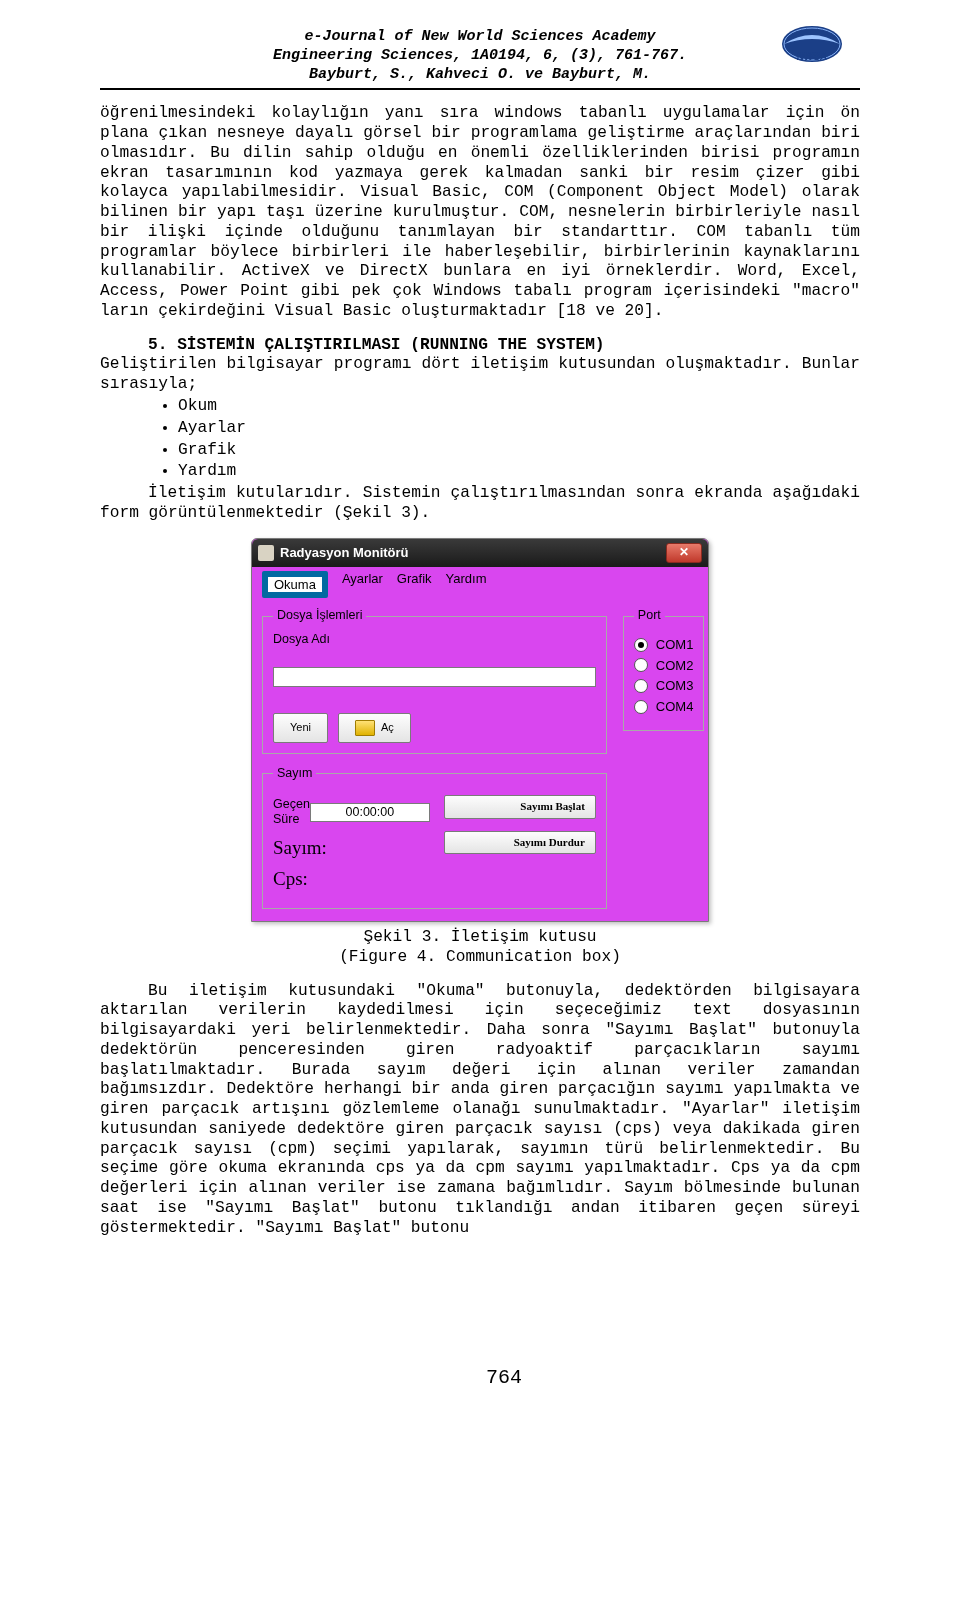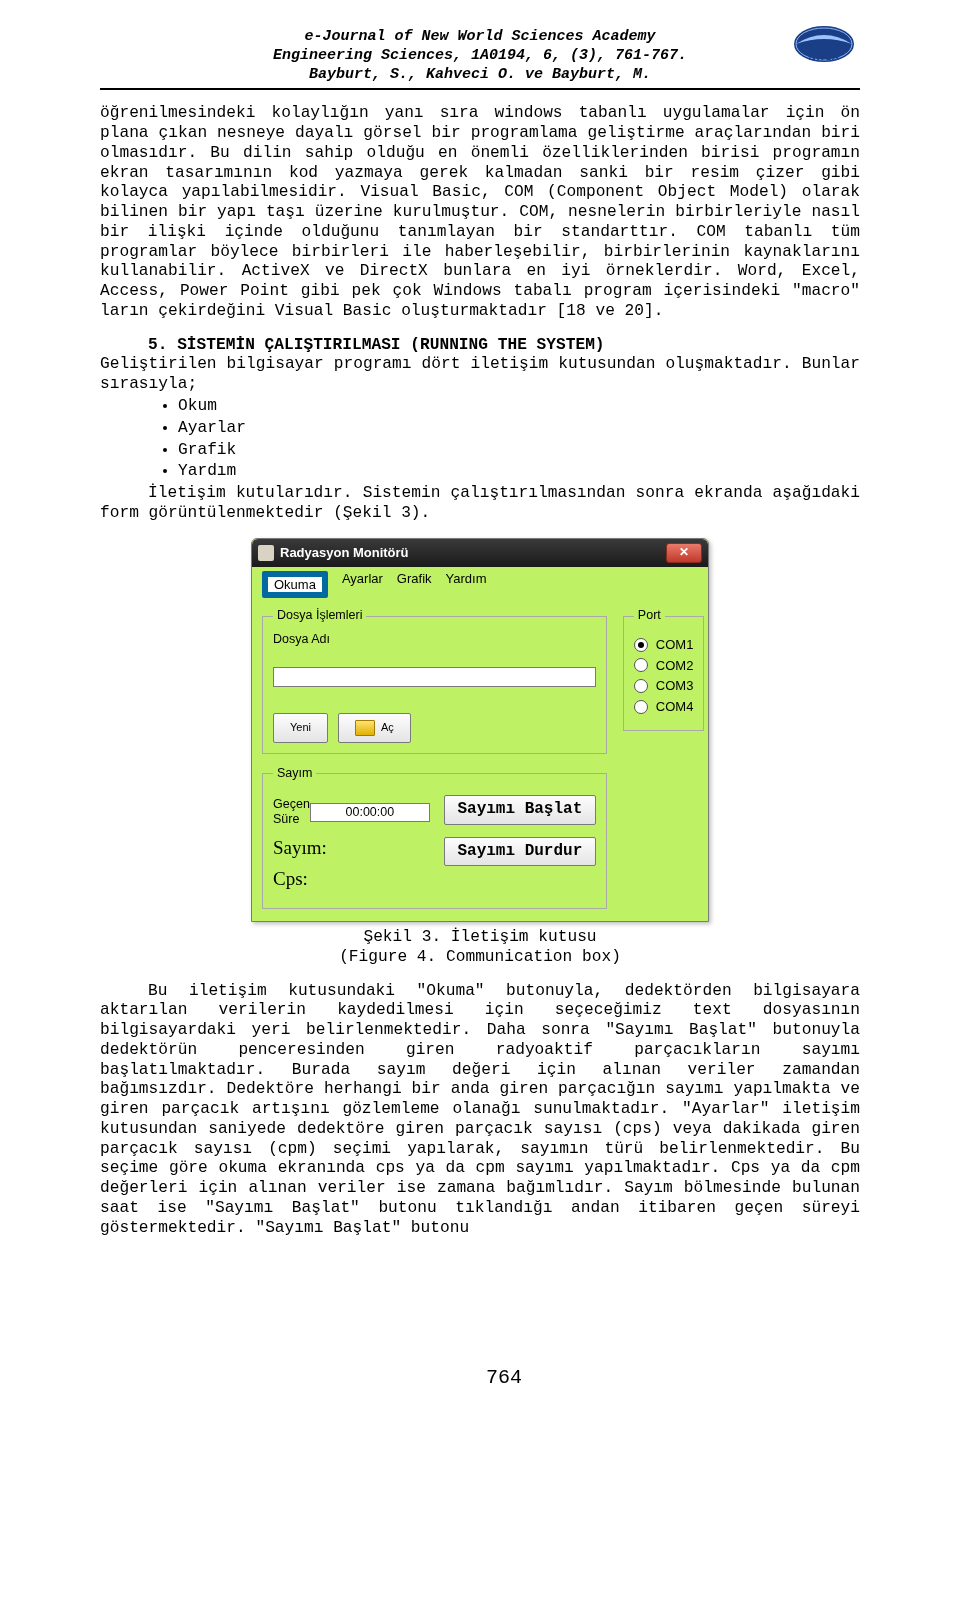--- a/index.html
+++ b/index.html
@@ -28,21 +28,21 @@
     font-weight: bold;
     font-style: italic;
     font-size: 15px;
     line-height: 1.25;
     border-bottom: 2px solid #000;
     padding-bottom: 4px;
     margin-bottom: 14px;
   }
   .hdr .logo {
     position: absolute;
-    right: 4px;
+    right: 16px;
     top: -4px;
     width: 64px;
     height: 40px;
   }
   .hdr .logo svg { width: 100%; height: 100%; }
 
   
   .para {
     text-align: justify;
     margin: 0 0 14px 0;
@@ -67,21 +67,21 @@
     margin: 10px 0 6px 0;
   }
   .dialog {
     font-family: Tahoma, Arial, sans-serif;
     font-size: 13px;
     color: #000;
     width: 456px;
     border: 1px solid #7a7a7a;
     border-radius: 6px 6px 0 0;
     box-shadow: 2px 2px 4px rgba(0,0,0,0.25);
-    background: #bef264;
+    background: #d946ef;
   }
   .titlebar {
     display: flex;
     align-items: center;
     height: 28px;
     padding: 0 6px;
     background: linear-gradient(#3a3a3a,#1a1a1a);
     color: #fff;
     border-radius: 6px 6px 0 0;
     font-weight: bold;
@@ -178,25 +178,25 @@
     padding:1px 24px; font-size:12.5px;
     display:inline-block; min-width:70px; text-align:center;
   }
   .biglbl { font-family: "Times New Roman", serif; font-size:19px; }
   .btnstack { display:flex; flex-direction:column; gap:12px; margin-top:6px; }
   .btnwide {
     background: linear-gradient(#fdfdfd,#e4e4e4);
     border:1px solid #7a7a7a;
     border-radius:2px;
     padding:4px 10px;
-    font-size:16px;
+    font-size:11px;
     font-weight:bold;
-    font-family: Liberation Mono, monospace;
+    font-family: Liberation Serif, serif;
     width:130px;
-    text-align:center;
+    text-align:right;
   }
   .sayim-row2 {
     display:flex; gap:14px; align-items:flex-start;
   }
   .sayim-left { flex:1; }
   .pagenum {
     position:absolute;
     bottom:30px; left:0; width:960px;
     text-align:center;
     font-family:"Courier New", monospace;

